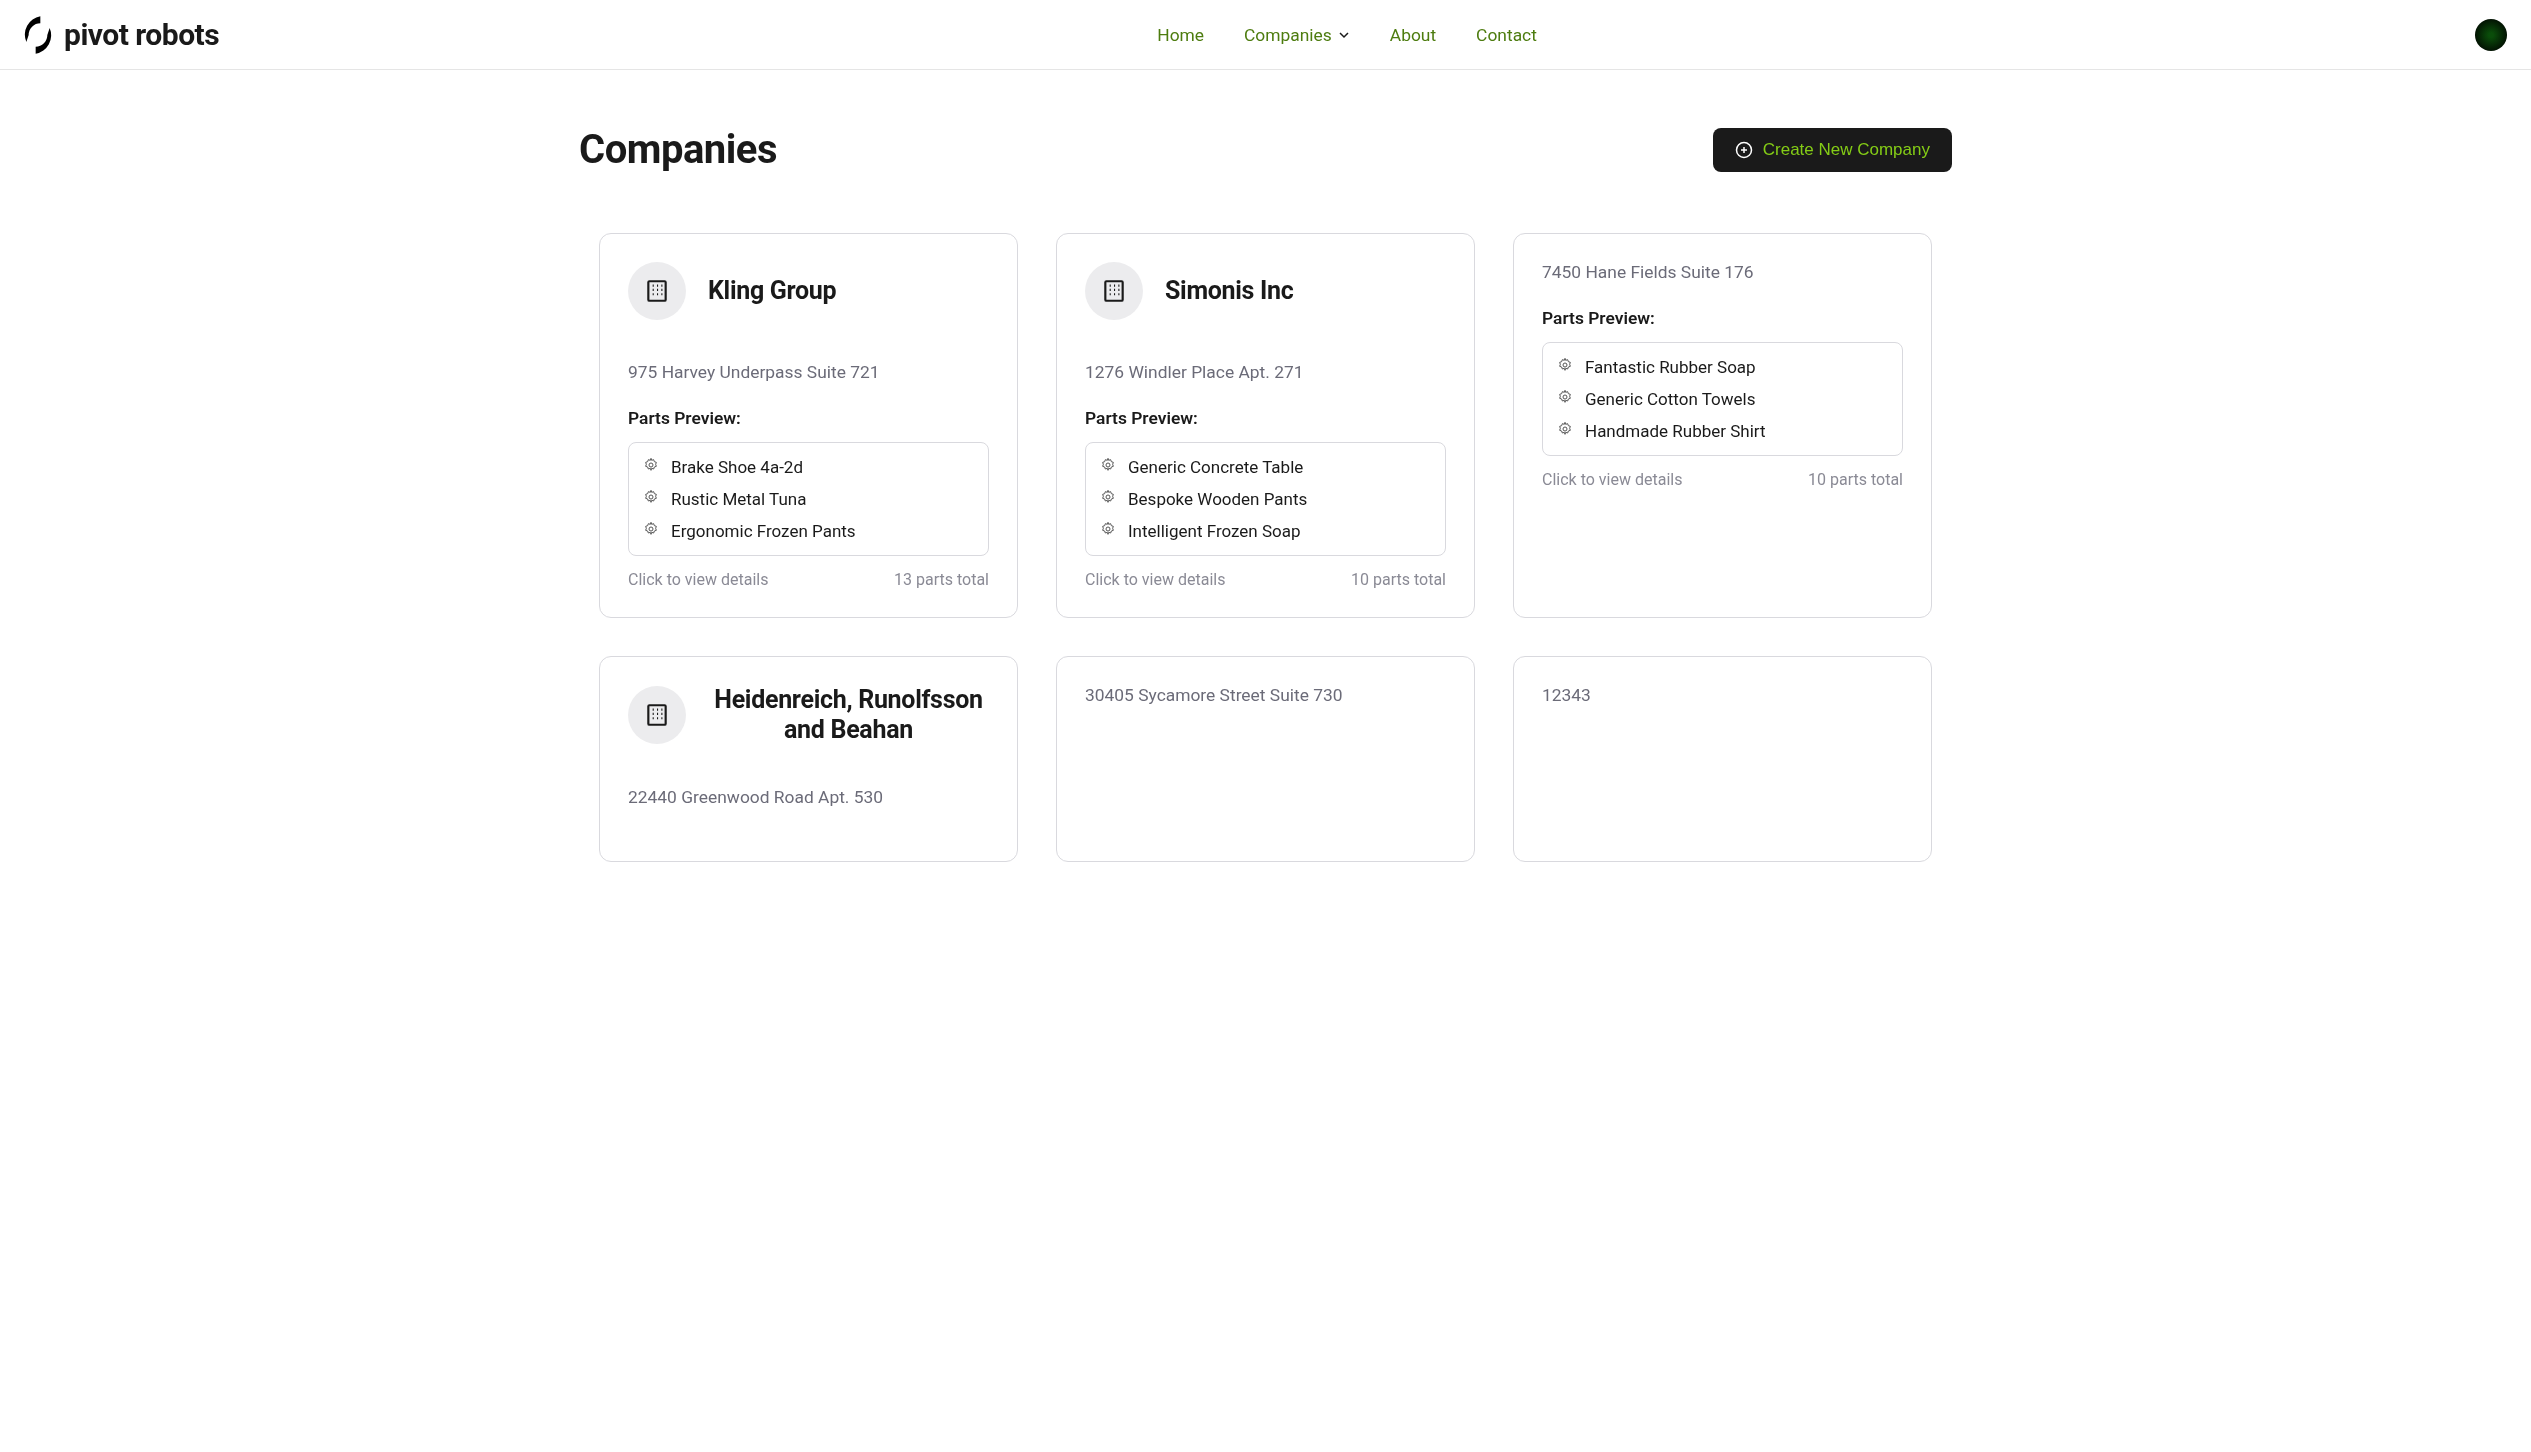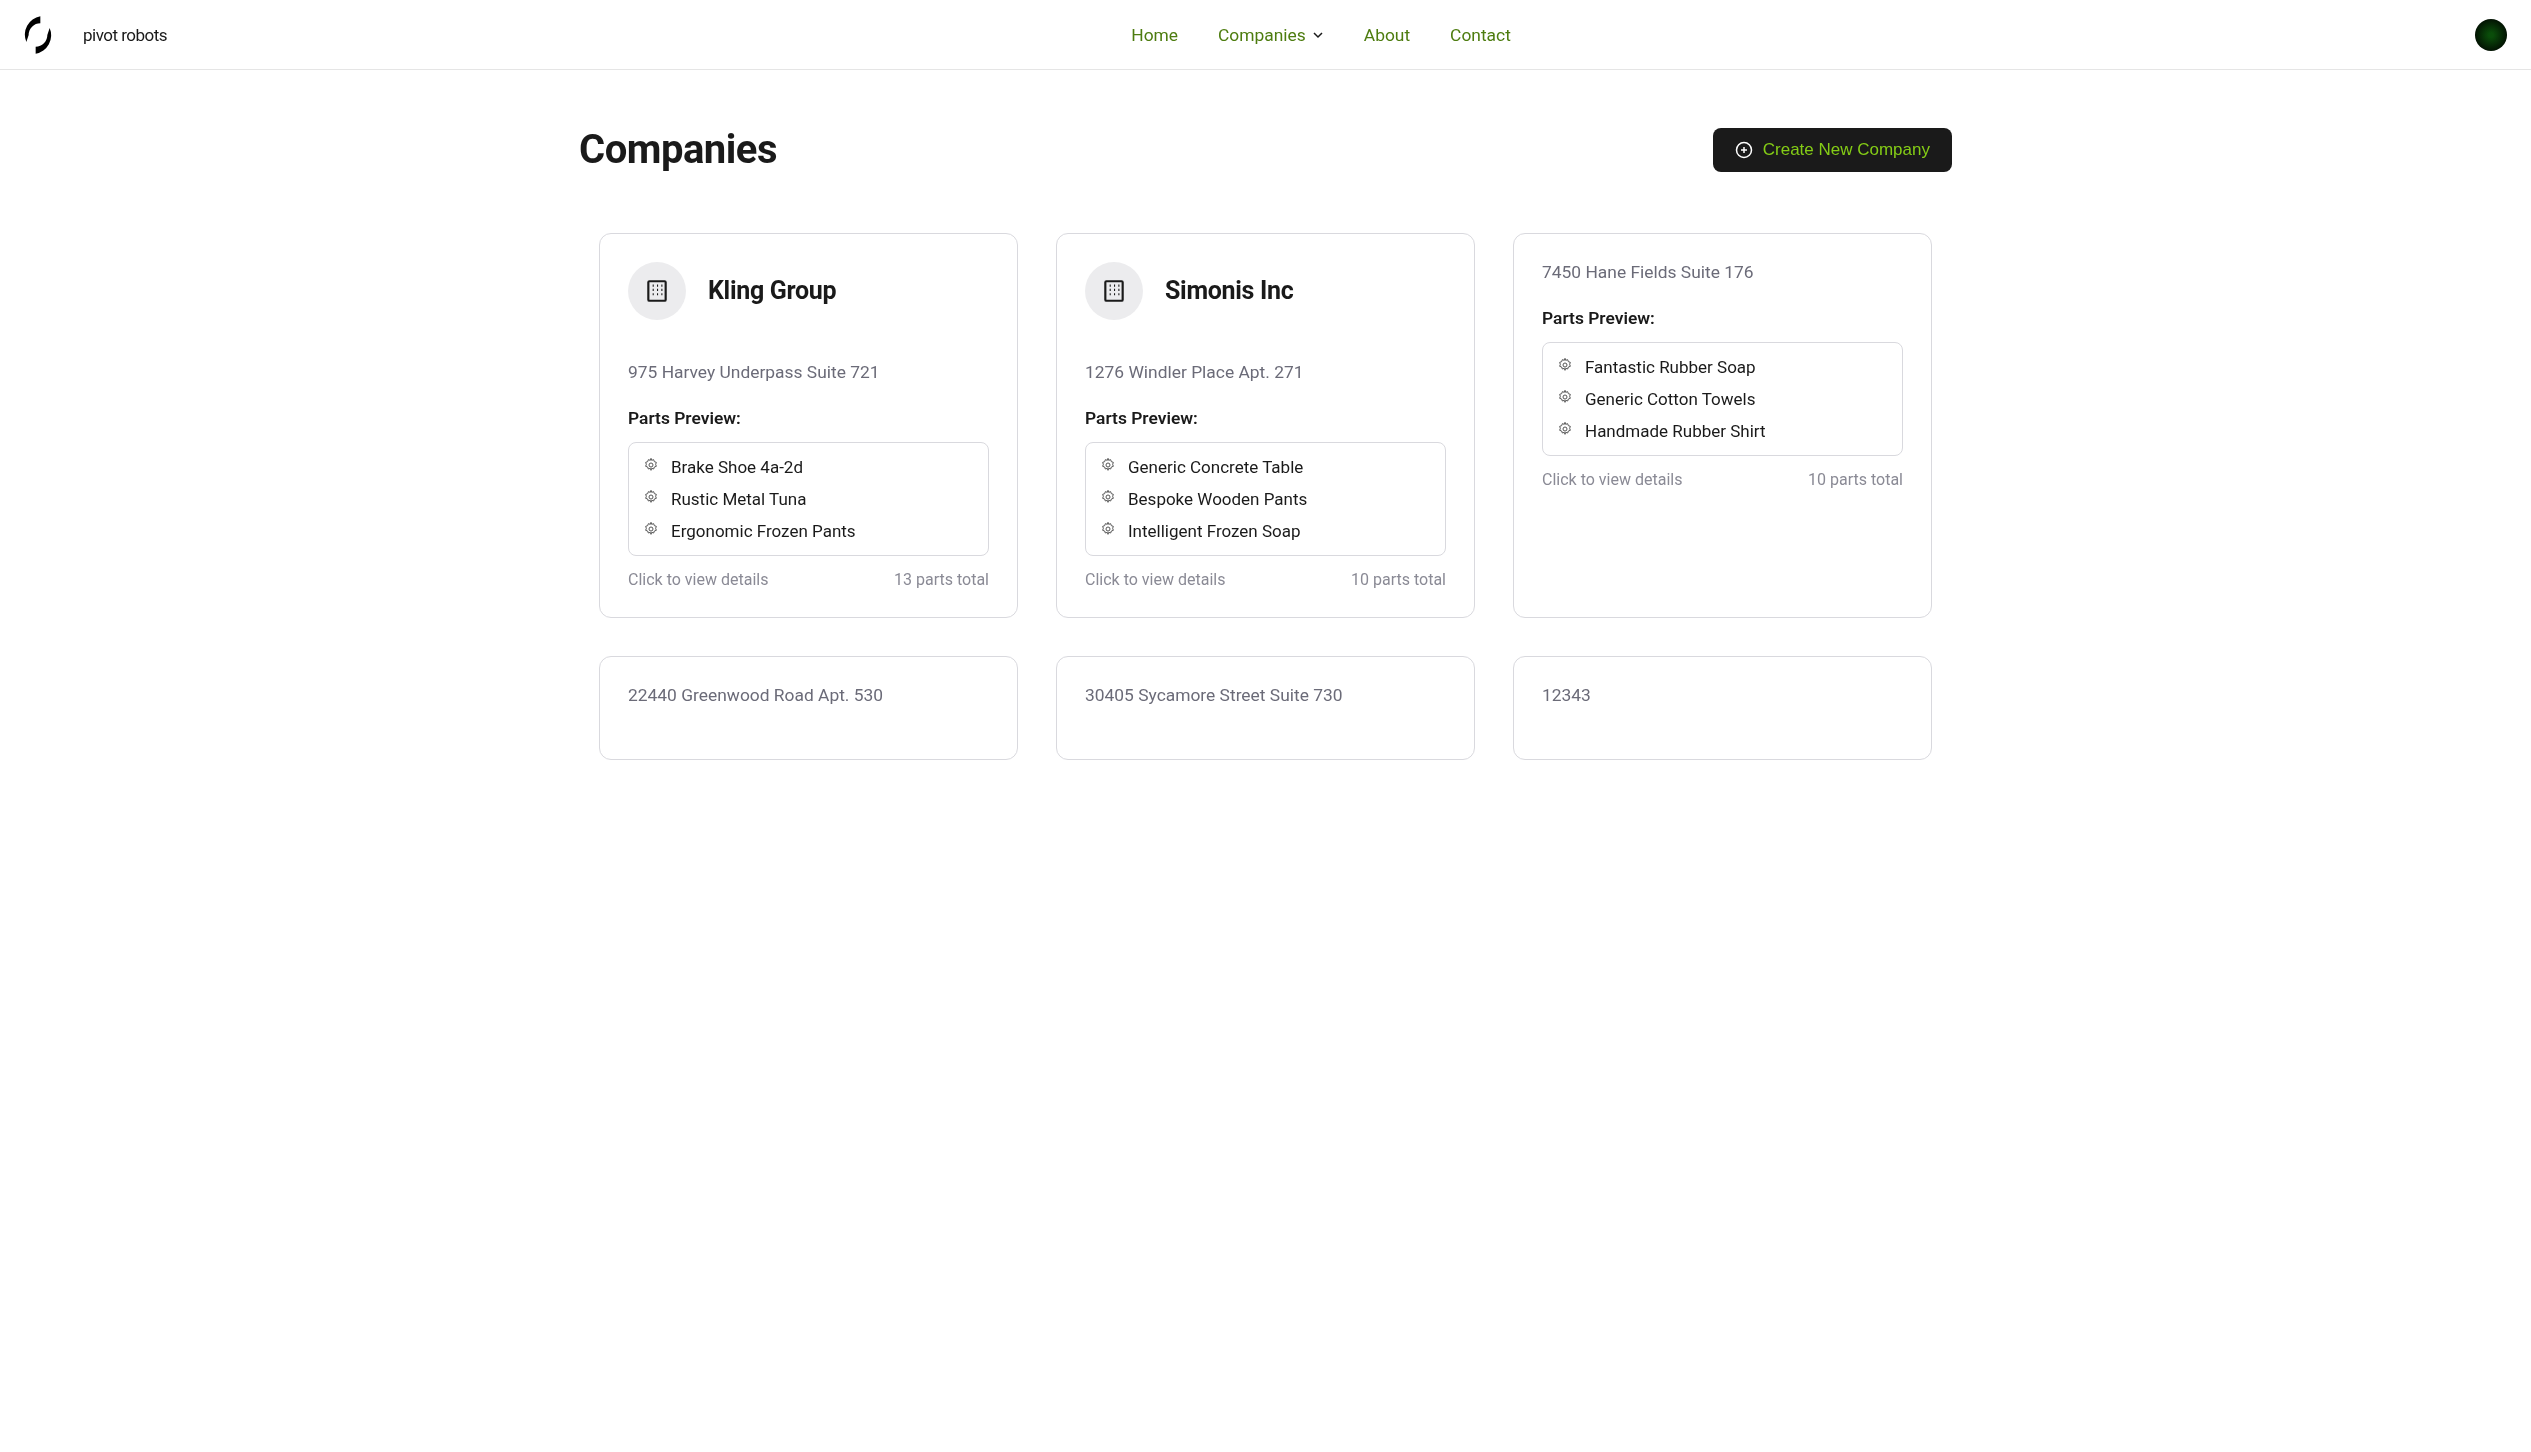--- a/index.html
+++ b/index.html
@@ -1,20 +1,20 @@
 <!DOCTYPE html>
 <html><head>
   <meta charset="utf-8">
   <style>
     * { margin: 0; padding: 0; box-sizing: border-box; }
     body { font-family: -apple-system, BlinkMacSystemFont, 'Segoe UI', Roboto, sans-serif; color: #1a1a1a; background: #fff; }
     .header { display: flex; align-items: center; justify-content: space-between; padding: 0 24px; height: 70px; border-bottom: 1px solid #e5e5e5; }
     .logo-section { display: flex; align-items: center; gap: 12px; }
     .logo-mark { width: 28px; height: 44px; display: flex; align-items: center; }
-    .brand-text { font-size: 17px; font-weight: 400; letter-spacing: -0.5px; margin-left: 19px; }
+    .brand-text { font-size: 30px; font-weight: 700; letter-spacing: -0.5px; }
     .nav { display: flex; gap: 40px; }
     .nav-item { font-size: 17.4px; color: #4d7c0f; text-decoration: none; display: flex; align-items: center; gap: 6px; cursor: pointer; }
     .chevron { width: 12px; height: 12px; }
     .avatar { width: 32px; height: 32px; border-radius: 50%; background: radial-gradient(circle, #0a4d0a 10%, #000 90%); }
     .page { padding: 56px 40px; max-width: 1453px; margin: 0 auto; }
     .page-header { display: flex; justify-content: space-between; align-items: center; margin-bottom: 60px; }
     .page-title { font-size: 40px; font-weight: 700; letter-spacing: -0.5px; }
     .create-btn { background: #1a1a1a; color: #84cc16; border: none; padding: 12px 22px; border-radius: 8px; font-size: 17px; font-weight: 500; display: flex; align-items: center; gap: 10px; cursor: pointer; }
     .create-btn svg { width: 18px; height: 18px; }
     .grid { display: grid; grid-template-columns: repeat(3, 1fr); gap: 38px; padding: 0 20px; }
@@ -174,20 +174,29 @@
               </svg></span>
             <span>Handmade Rubber Shirt</span>
           </div>
         </div>
         <div class="card-foot">
           <span>Click to view details</span>
           <span>10 parts total</span>
         </div>
       </div>
       <div class="card">
+        <div class="card-head">
+          <div class="card-icon">
+            <svg viewBox="0 0 24 24" fill="none" stroke="#1a1a1a" stroke-width="2">
+              <rect x="4" y="3" width="16" height="18" rx="1"></rect>
+              <path d="M8 7h1M12 7h1M16 7h1M8 11h1M12 11h1M16 11h1M8 15h1M12 15h1M16 15h1"></path>
+            </svg>
+          </div>
+          <h2 class="card-title">Heidenreich, Runolfsson and Beahan</h2>
+        </div>
         <div class="card-address">22440 Greenwood Road Apt. 530</div>
       </div>
       <div class="card">
         <div class="card-address">30405 Sycamore Street Suite 730</div>
       </div>
       <div class="card">
         <div class="card-address">12343</div>
       </div>
     </div>
 </main>

